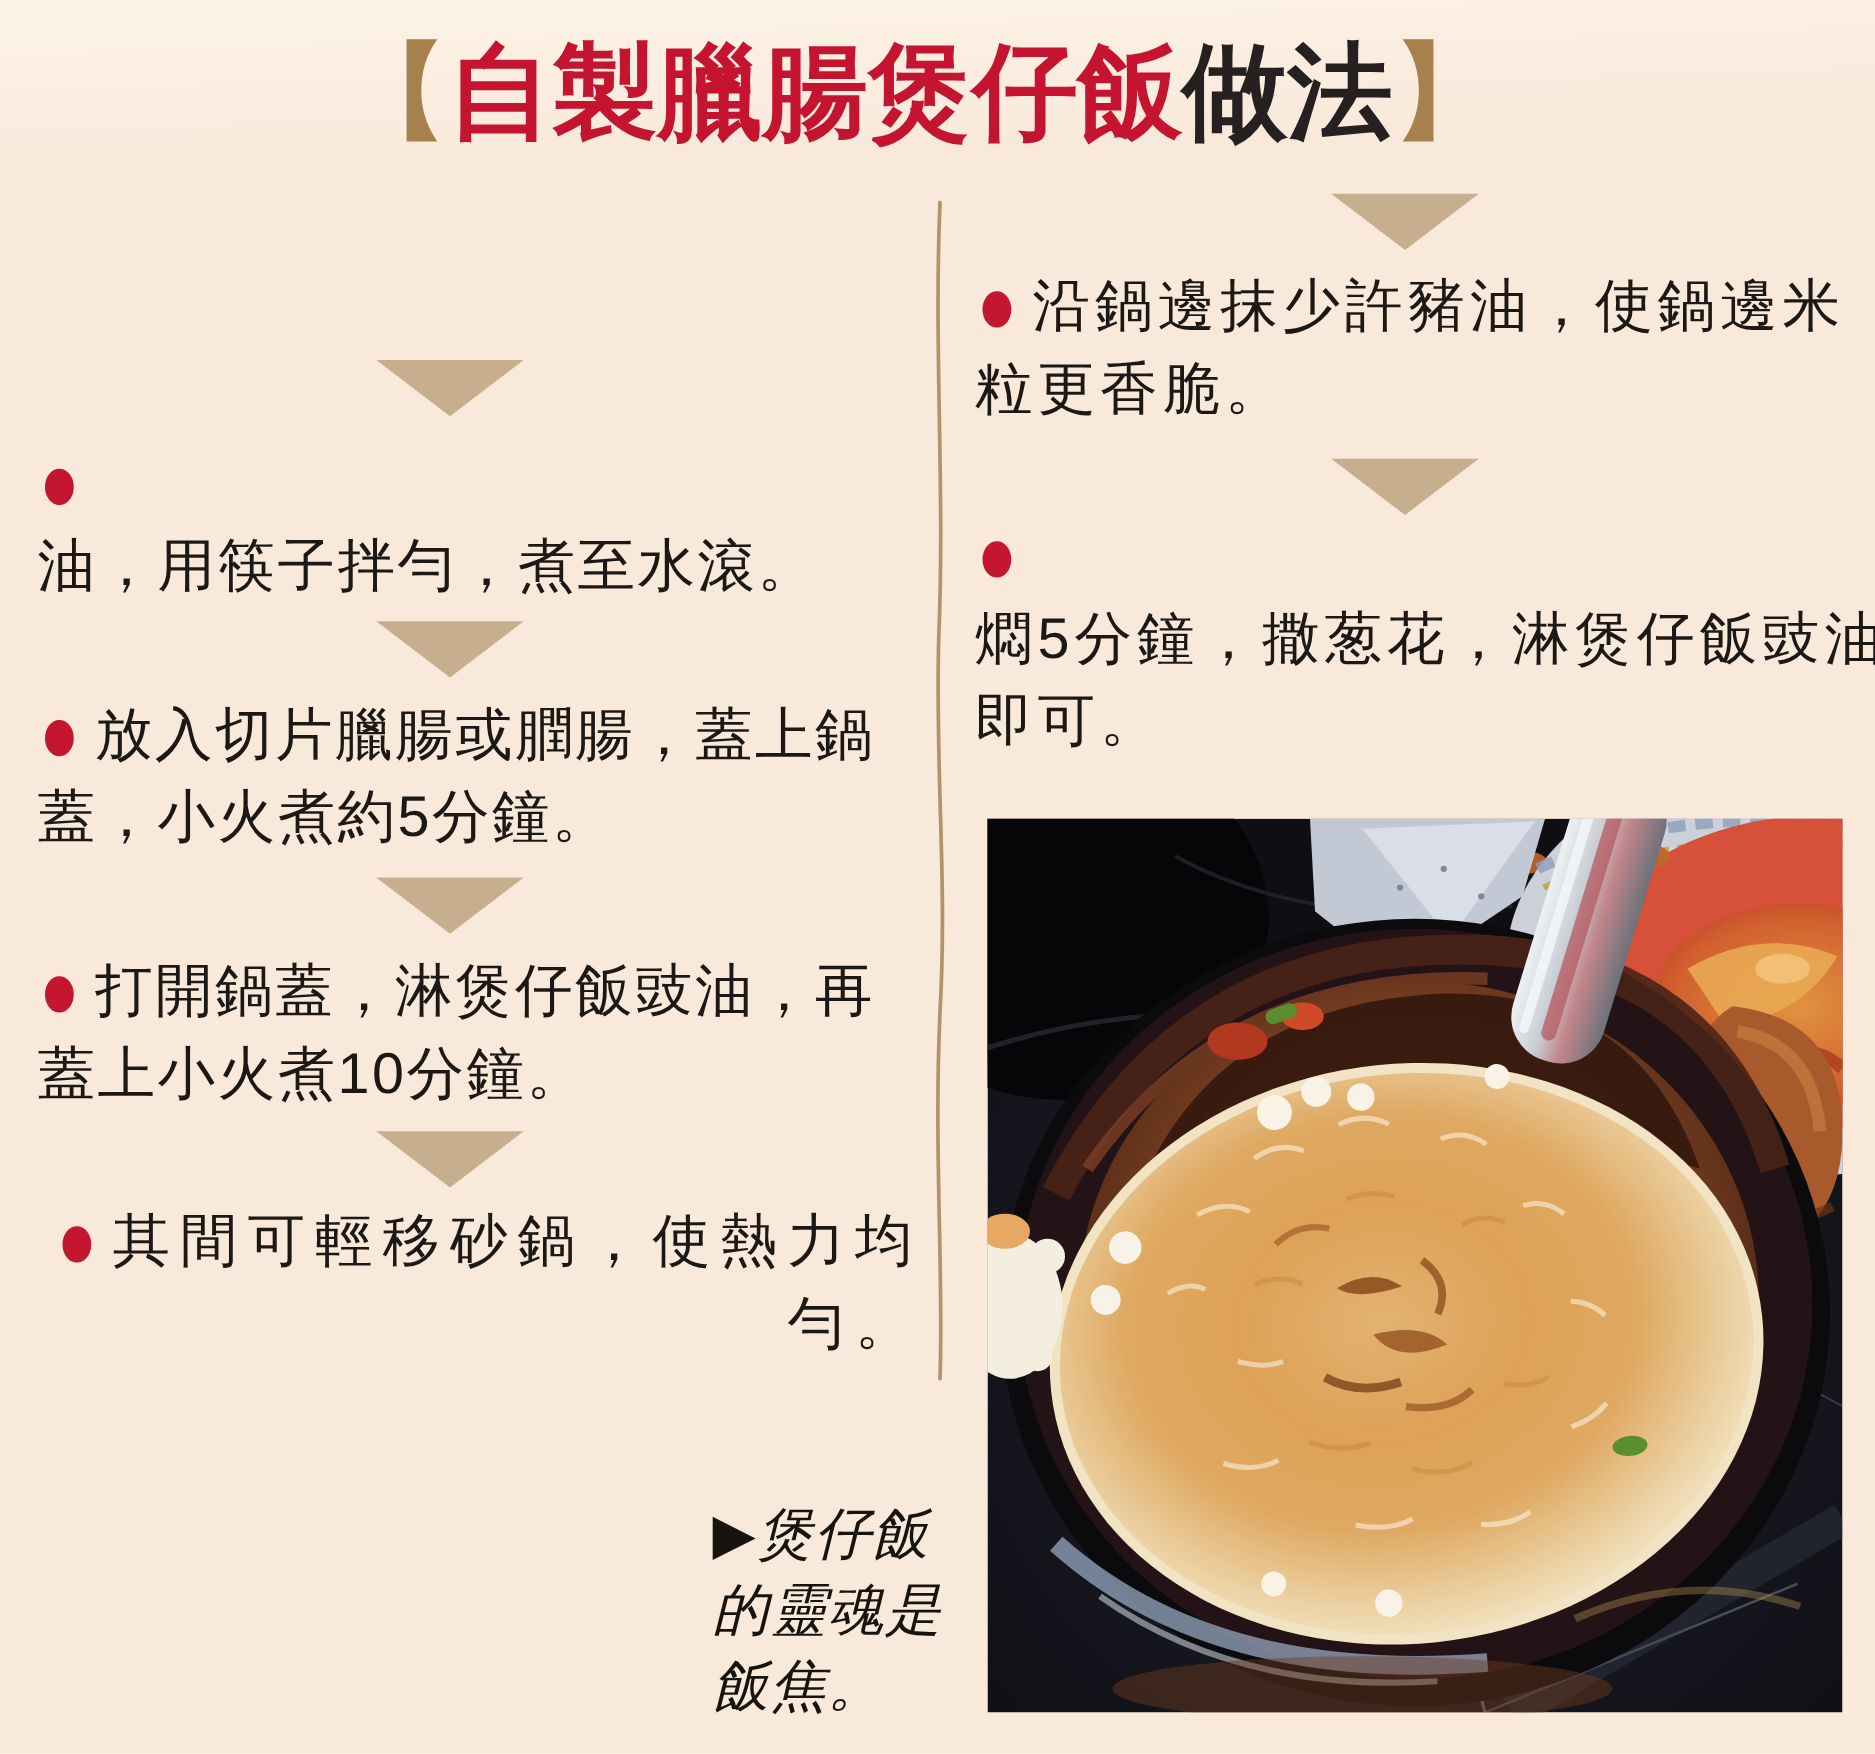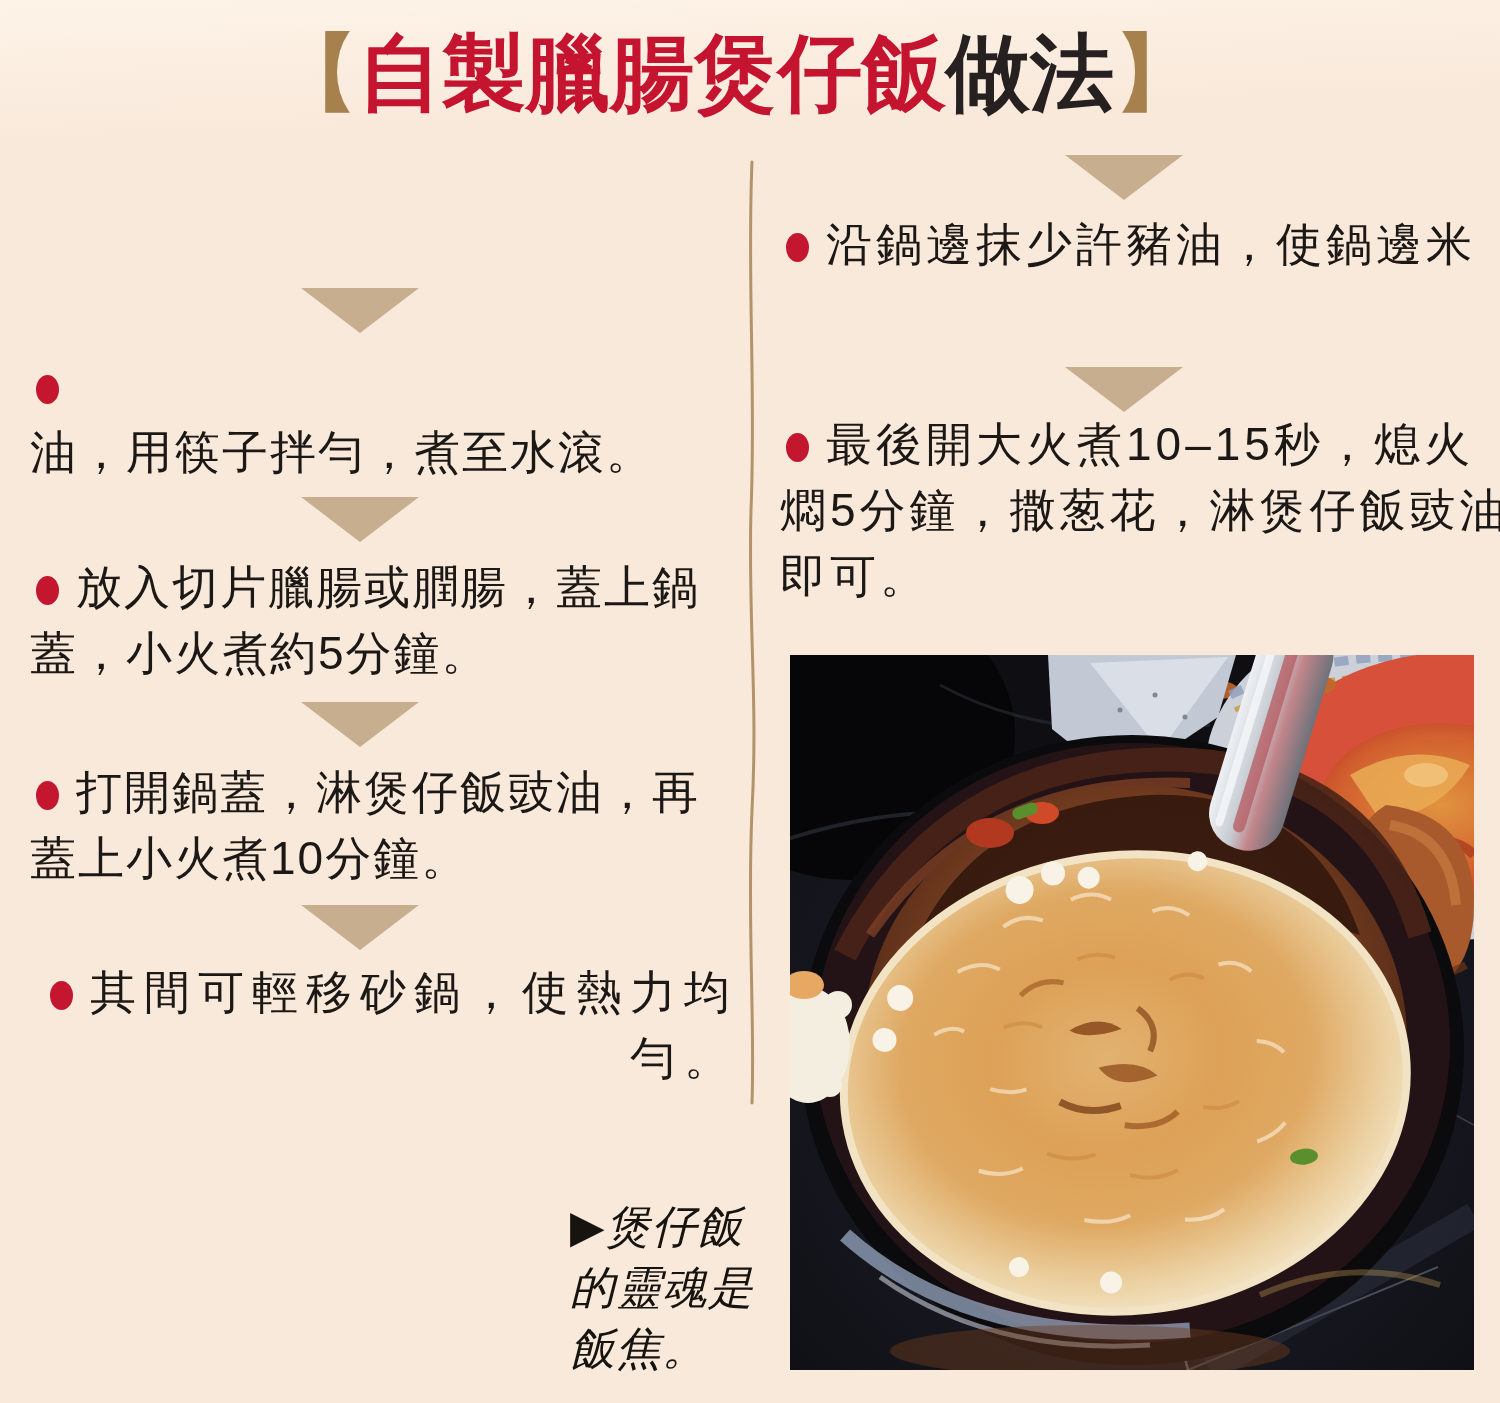--- a/index.html
+++ b/index.html
@@ -76,25 +76,26 @@
   </div>
 
   <svg class="divider" width="20" height="945" viewBox="0 0 20 945">
     <path d="M10 2 C 5 120, 14 230, 9 350 C 6 460, 16 540, 10 650 C 5 760, 13 860, 10 943" fill="none" stroke="#b3936a" stroke-width="3" stroke-linecap="round"></path>
   </svg>
 
   <div class="arr" style="left:1065px;top:155px"></div>
 
   <div class="step right" style="top:211px">
     <div class="line"><span class="bullet"></span><span>沿鍋邊抹少許豬油，使鍋邊米</span></div>
+    <div class="line">粒更香脆。</div>
   </div>
   <div class="arr" style="left:1065px;top:367px"></div>
 
   <div class="step right" style="top:411px">
-    <div class="line"><span class="bullet"></span><span>最後開大火煮10–15秒，熄火</span></div>
+    <div class="line"><span class="bullet"></span></div>
     <div class="line">燜5分鐘，撒葱花，淋煲仔飯豉油</div>
     <div class="line">即可。</div>
   </div>
 
   <div class="caption">
     <div class="line">▶煲仔飯</div>
     <div class="line">的靈魂是</div>
     <div class="line">飯焦。</div>
   </div>
 

